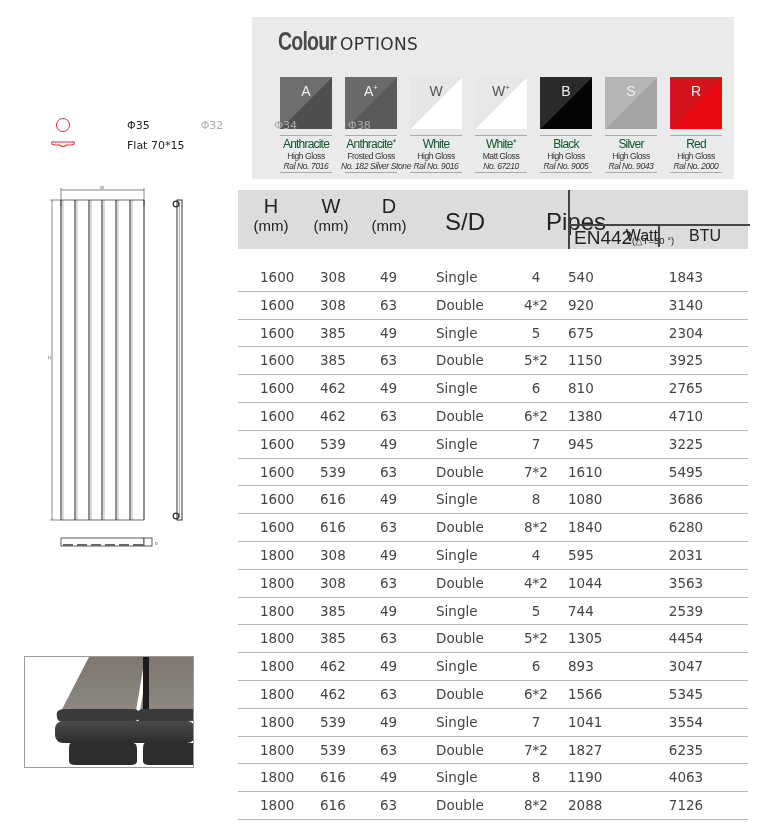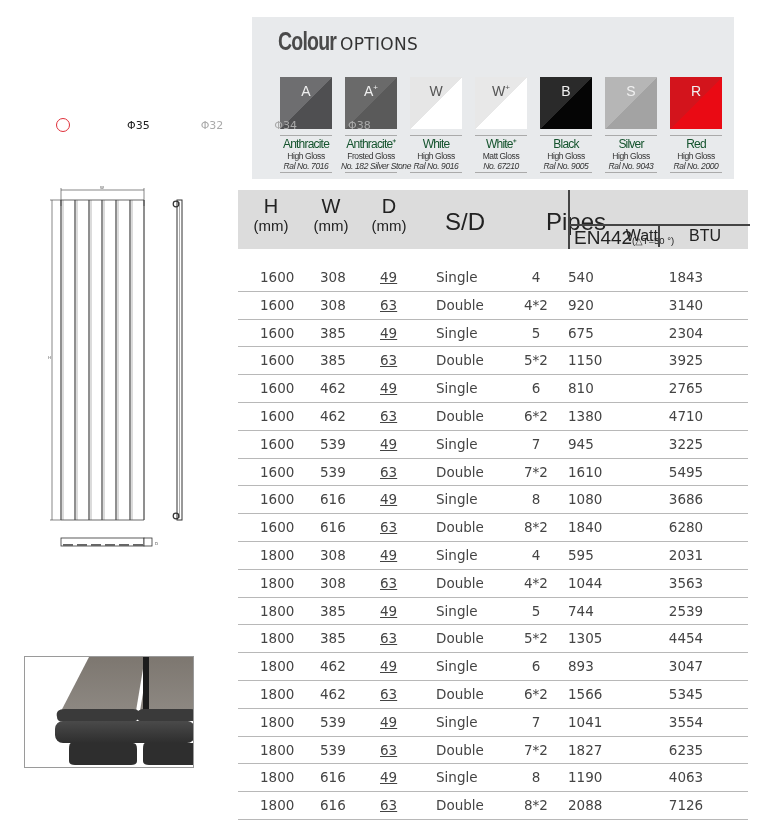--- a/index.html
+++ b/index.html
@@ -71,21 +71,21 @@
   .en-rule { position: absolute; left: 0; top: 34px; width: 180px; height: 1.5px; background: #444; }
   .en-watt { position: absolute; left: 0; top: 37px; width: 88px; text-align: right; font-size: 16px; }
   .en-div { position: absolute; left: 88px; top: 35px; width: 2px; height: 22px; background: #444; }
   .en-btu { position: absolute; left: 90px; top: 37px; width: 90px; text-align: center; font-size: 16px; }
 
   .table-body { position: absolute; left: 238px; top: 264px; width: 510px; }
   .tr { position: relative; height: 27.8px; border-bottom: 1px solid #b8b8b8; font-family: "DejaVu Sans", sans-serif; font-size: 13.5px; color: #444; }
   .td { position: absolute; top: 5px; white-space: nowrap; }
   .c-h { left: 22px; }
   .c-w { left: 82px; }
-  .c-d { left: 142px; text-decoration: underline; }
+  .c-d { left: 142px; }
   .c-sd { left: 198px; }
   .c-p { left: 268px; width: 60px; text-align: center; }
   .c-watt { left: 330px; width: 88px; text-align: left; }
   .c-btu { left: 404px; width: 88px; text-align: center; }
 </style>
 </head>
 <body>
 
 <div class="colour-panel">
   <div class="colour-title">
@@ -167,20 +167,28 @@
 
 <div class="legend">
   <div class="legend-row">
     <span class="legend-icon">
         <span class="circle-icon"></span>
       </span>
     <span class="opt-active">Φ35</span>
     <span class="opt-muted">Φ32</span>
     <span class="opt-muted">Φ34</span>
     <span class="opt-muted">Φ38</span>
+  </div>
+  <div class="legend-row">
+    <span class="legend-icon">
+      <svg width="30" height="10" viewBox="0 0 30 10">
+          <path d="M2 3 Q1 1 5 1.5 L25 1.5 Q29 1 28 3 Q28 5 24 5 L19 5 Q15 8.5 11 5 L6 5 Q2 5 2 3 Z" fill="none" stroke="#e0303a" stroke-width="1.2"></path>
+        </svg>
+    </span>
+    <span class="opt-active">Flat 70*15</span>
   </div>
 </div>
 
 <div class="drawing">
   <svg width="200" height="380" viewBox="0 0 200 380">
 
     <line x1="41" y1="10" x2="124" y2="10" stroke="#555" stroke-width="0.7"></line>
     <line x1="41" y1="8" x2="41" y2="26" stroke="#555" stroke-width="0.7"></line>
     <line x1="124" y1="8" x2="124" y2="26" stroke="#555" stroke-width="0.7"></line>
     <text x="82" y="9" font-size="4" fill="#555" text-anchor="middle" font-family="DejaVu Sans, sans-serif">W</text>

